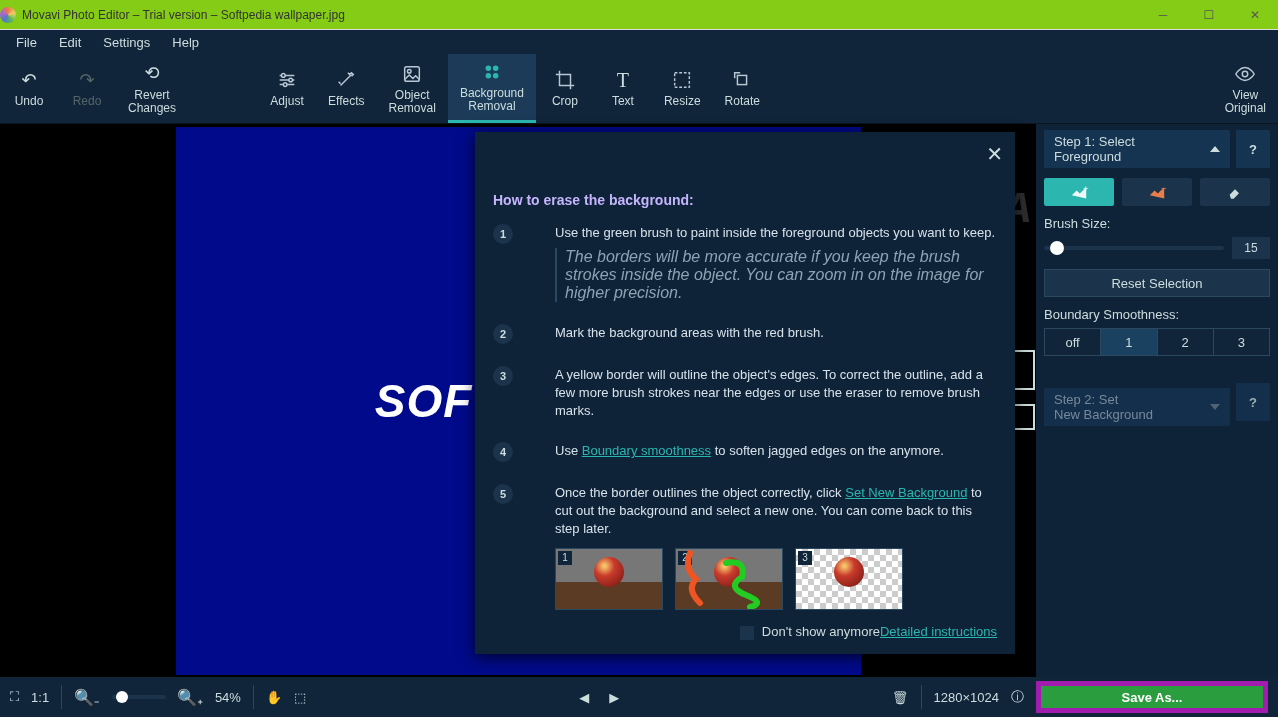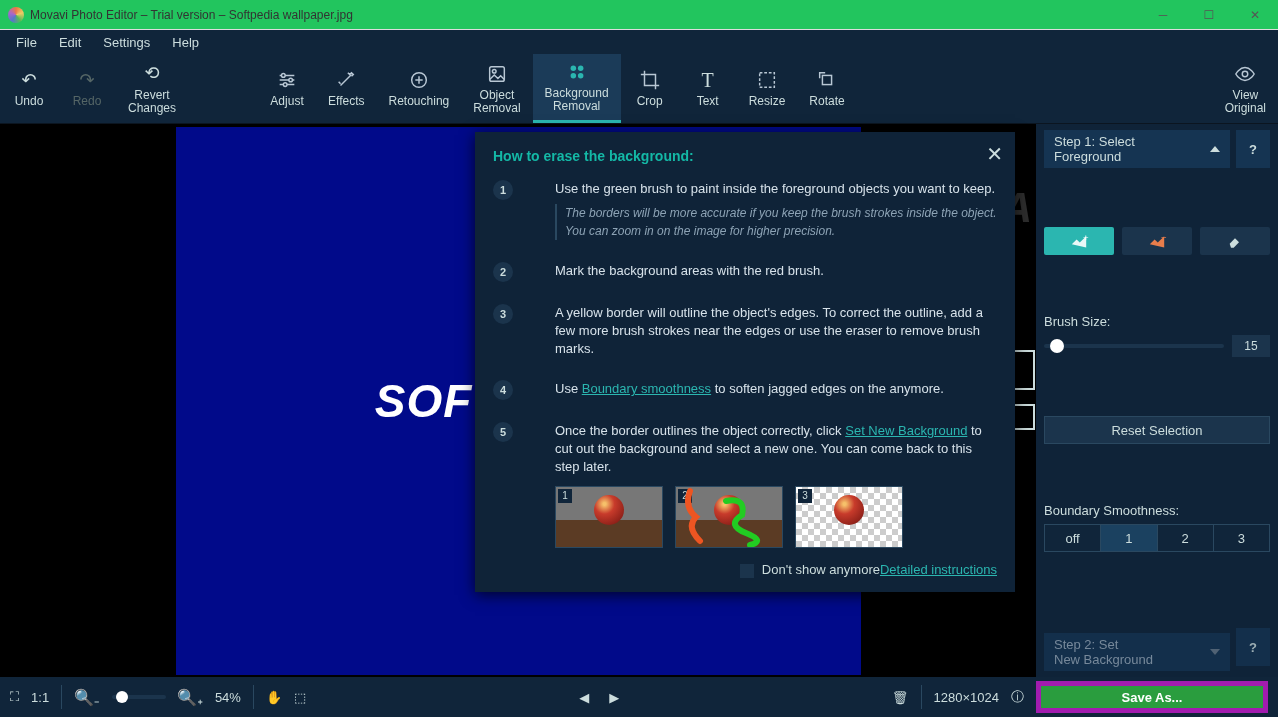--- a/index.html
+++ b/index.html
@@ -1,35 +1,35 @@
 <!DOCTYPE html>
 <html><head>
 <meta charset="utf-8">
 <style>
 * { margin:0; padding:0; box-sizing:border-box; font-family:"Segoe UI",Arial,sans-serif; }
 body { width:1278px; height:717px; background:#0e1621; overflow:hidden; position:relative; user-select:none; }
-.titlebar { height:30px; background:#22c55e; display:flex; align-items:center; padding:0 0 0 8px; color:#333; font-size:12px; border-bottom:1px solid #ddd;}
+.titlebar { height:30px; background:#84cc16; display:flex; align-items:center; padding:0 0 0 0; color:#333; font-size:12px; border-bottom:1px solid #ddd;}
 .titlebar .logo { width:16px;height:16px;margin-right:6px;border-radius:50%;background:conic-gradient(#e74,#ec6,#5b5,#57c,#a6c,#e74); }
 .wincontrols { margin-left:auto; display:flex; }
 .wincontrols div { width:46px; height:30px; display:flex; align-items:center; justify-content:center; color:#555;}
 .menubar { height:24px; background:#10253a; display:flex; align-items:center; padding:12px 6px; color:#cdd; font-size:13px; gap:2px;}
 .menubar span { padding:2px 10px;}
 .toolbar { height:70px; background:#10253a; display:flex; align-items:stretch; color:#cdd; font-size:12px; border-bottom:1px solid #0b1520;}
 .tbitem { display:flex; flex-direction:column; align-items:center; justify-content:center; padding:0 12px; min-width:58px; gap:4px; text-align:center; line-height:13px; white-space:pre-line;}
 .tbitem.disabled { color:#566; }
 .tbitem.active { background:#1b3b58; border-bottom:3px solid #2bb6b0;}
 .tbspacer { flex:1; }
 .icon { width:22px; height:22px; display:flex; align-items:center; justify-content:center; font-size:18px; }
 svg { display:block; }
 .workarea { display:flex; height:calc(100% - 30px - 24px - 70px - 40px); }
 .canvaswrap { flex:1; background:#000; display:flex; align-items:center; justify-content:center; position:relative;}
 .canvas { background:#010a8a; width:685px; height:548px; position:relative; display:flex; align-items:center; justify-content:center;}
 .canvas .wm { color:#fff; font-size:46px; font-weight:900; letter-spacing:1px; font-style:italic;}
 .canvas .wm sup { font-size:18px; vertical-align:super;}
-.sidepanel { width:242px; background:#0f2338; color:#cdd; font-size:13px; padding:6px 8px; display:flex; flex-direction:column; gap:10px;justify-content:space-between;}
+.sidepanel { width:242px; background:#0f2338; color:#cdd; font-size:13px; padding:6px 8px; display:flex; flex-direction:column; gap:10px;}
 .step-hdr { display:flex; align-items:center; gap:6px; }
 .step-sel { flex:1; background:#153452; padding:6px 10px; display:flex; align-items:center; justify-content:space-between; font-size:13px; height:38px;}
 .arrow-up { width:0;height:0;border-left:5px solid transparent;border-right:5px solid transparent;border-bottom:6px solid #cdd;}
 .arrow-down-g { width:0;height:0;border-left:5px solid transparent;border-right:5px solid transparent;border-top:6px solid #678;}
 .help-sq { width:34px;height:38px;background:#153452;display:flex;align-items:center;justify-content:center;font-weight:bold;}
 .brush-row { display:flex; gap:8px;}
 .brush-btn { flex:1; height:28px; display:flex; align-items:center; justify-content:center; border-radius:2px;}
 .bgreen { background:#2bb6b0;}
 .borange { background:#1b344c; color:#e87d4b;}
 .beraser { width:38px; background:#1b344c; color:#cdd;}
@@ -43,25 +43,25 @@
 .seg:last-child{border-right:none;}
 .seg.active { background:#1b4160;}
 .step2 { display:flex; gap:6px; margin-top:auto; opacity:.75;}
 .step2 .step-sel{color:#9ab;margin-top:10px;}
 .statusbar { height:40px; background:#10253a; display:flex; align-items:center; color:#cdd; font-size:13px; padding:0 10px; gap:12px;}
 .statusbar .sep { width:1px; height:24px; background:#2a4860;}
 .statusbar .grow { flex:1; display:flex; justify-content:center; gap:20px;}
 .save-btn { width:232px; height:32px; background:#2a9d3e; color:#fff; font-weight:bold; display:flex;align-items:center;justify-content:center; border:5px solid #a21caf;}
 .popup { position:absolute; left:475px; top:132px; width:540px; background:#0f2338; color:#cdd; font-size:13px; padding:16px 18px 14px 18px; box-shadow:0 3px 14px rgba(0,0,0,.7);}
 .popup .close { position:absolute; top:10px; right:12px; font-size:20px; color:#cdd;}
-.popup h4 { font-size:14px; font-weight:bold; margin-bottom:16px; color:#14b8a6;}
+.popup h4 { font-size:14px; font-weight:bold; margin-bottom:16px; color:#c4b5fd;margin-top:44px;}
 .prow { display:flex; gap:14px; margin-bottom:22px;}
 .pnum { width:20px;height:20px;border-radius:50%;background:#1b344c;display:flex;align-items:center;justify-content:center;font-size:11px;font-weight:bold;flex-shrink:0;}
 .ptext { line-height:18px; color:#d7e2ea;margin-left:28px;}
-.ptext .hint { color:#8da3b5; font-style:italic; border-left:2px solid #2a4860; padding-left:8px; margin-top:6px; display:block; font-size:12px;}
+.ptext .hint { color:#8da3b5; font-style:italic; border-left:2px solid #2a4860; padding-left:8px; margin-top:6px; display:block; font-size:16px;}
 .link { color:#2bb6b0; text-decoration:underline;}
 .thumbs { display:flex; gap:12px; margin-top:10px;}
 .thumb-img { width:108px;height:62px;position:relative;border:1px solid #2a4860; background:linear-gradient(#777 0 55%,#5b3b24 55% 100%);}
 .thumb-img .tnum { position:absolute;top:2px;left:2px;width:14px;height:14px;background:#10253a;color:#cdd;font-size:10px;display:flex;align-items:center;justify-content:center;}
 .thumb-img .apple{position:absolute;top:8px;left:50%;transform:translateX(-50%);width:30px;height:30px;border-radius:50%;background:radial-gradient(circle at 35% 30%,#f6c06a 5%,#c83b2b 35%,#8a1f18 80%);}
 .thumb-img.t3{ background:repeating-conic-gradient(#ccc 0 25%,#fff 0 50%) 0/12px 12px;}
 .thumb-img.t2 .scribble-r{position:absolute;left:6px;top:0;width:60px;height:58px;}
 .thumb-img.t2 .scribble-g{position:absolute;left:40px;top:8px;width:60px;height:52px;}
 .popup-footer { display:flex; align-items:center; justify-content:flex-end; margin-top:14px;}
 .chk { width:14px;height:14px;background:#1b344c;display:inline-block;margin-right:8px;vertical-align:middle;}
@@ -118,29 +118,20 @@
   </div>
   <div class="tbitem">
     <div class="icon">
       <svg width="22" height="22" viewBox="0 0 24 24" stroke="#b8c7d4" stroke-width="1.6" fill="none">
           <path d="M6 18L18 6"></path>
           <path d="M14 4l2 2 2-2 2 2-2 2"></path>
           <path d="M4 14l2 2"></path>
         </svg>
     </div>
     <span>Effects</span>
-  </div>
-  <div class="tbitem">
-    <div class="icon">
-      <svg width="22" height="22" viewBox="0 0 24 24" stroke="#b8c7d4" stroke-width="1.6" fill="none">
-          <circle cx="12" cy="12" r="8"></circle>
-          <path d="M12 8v8M8 12h8"></path>
-        </svg>
-    </div>
-    <span>Retouching</span>
   </div>
   <div class="tbitem">
     <div class="icon">
       <svg width="22" height="22" viewBox="0 0 24 24" stroke="#b8c7d4" stroke-width="1.6" fill="none">
           <rect x="4" y="4" width="16" height="16" rx="2"></rect>
           <circle cx="9" cy="9" r="2"></circle>
           <path d="M4 18l5-5 4 4 3-3 4 4"></path>
         </svg>
     </div>
     <span>Object

